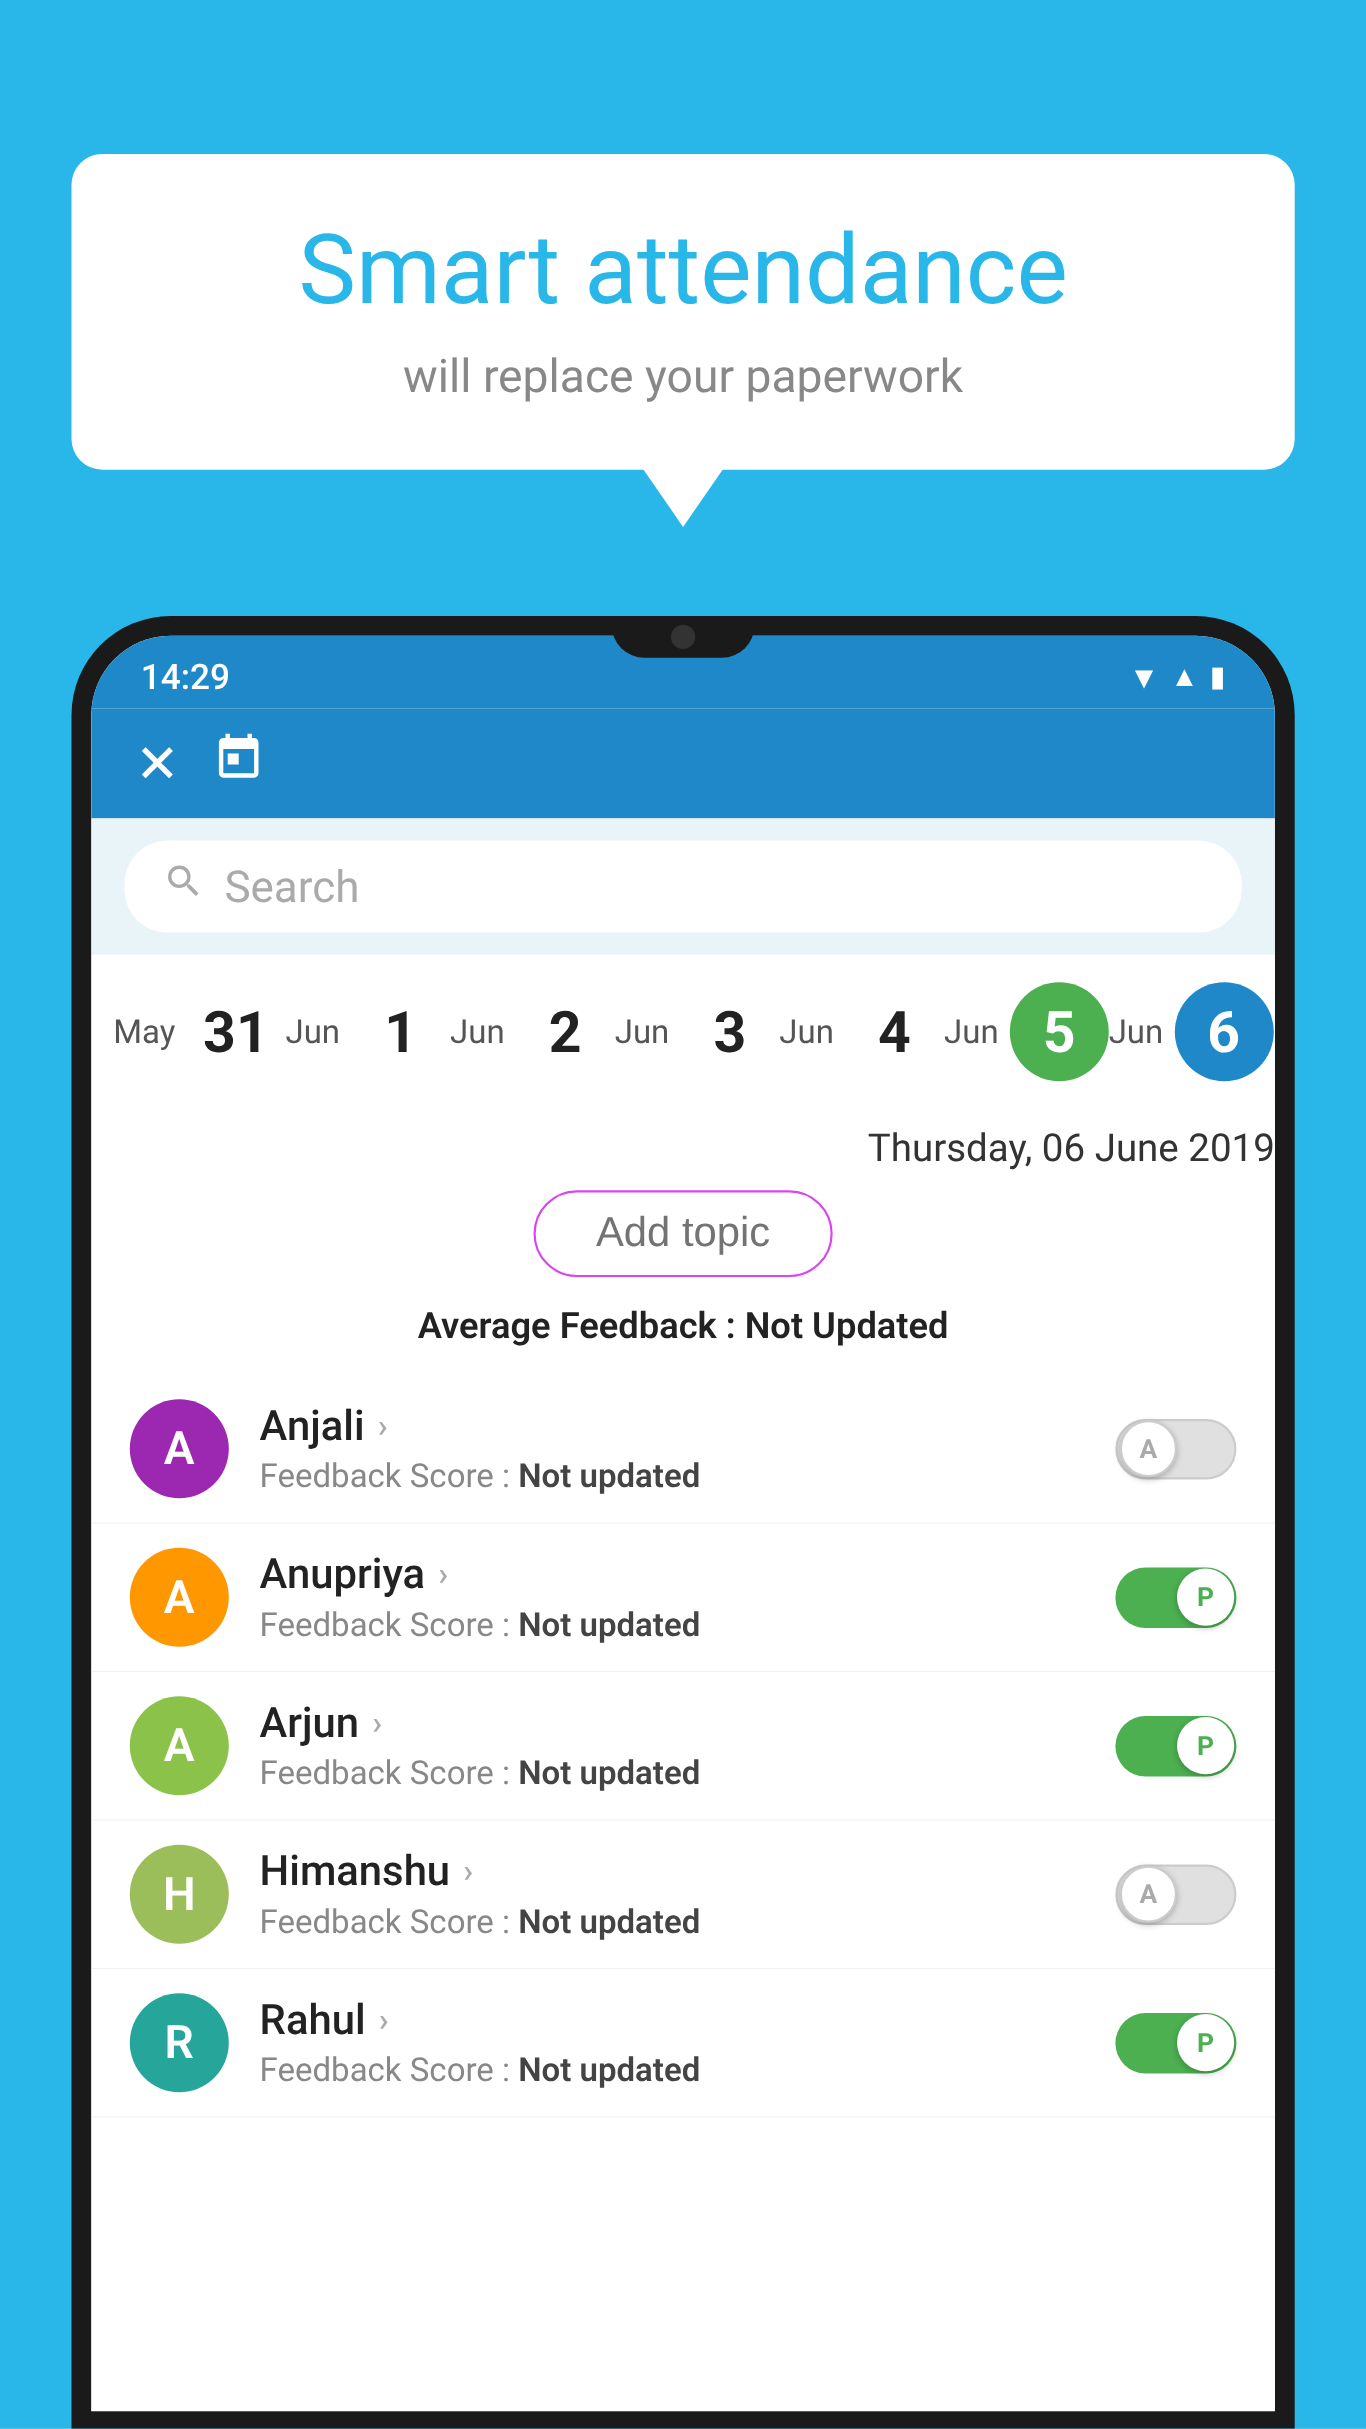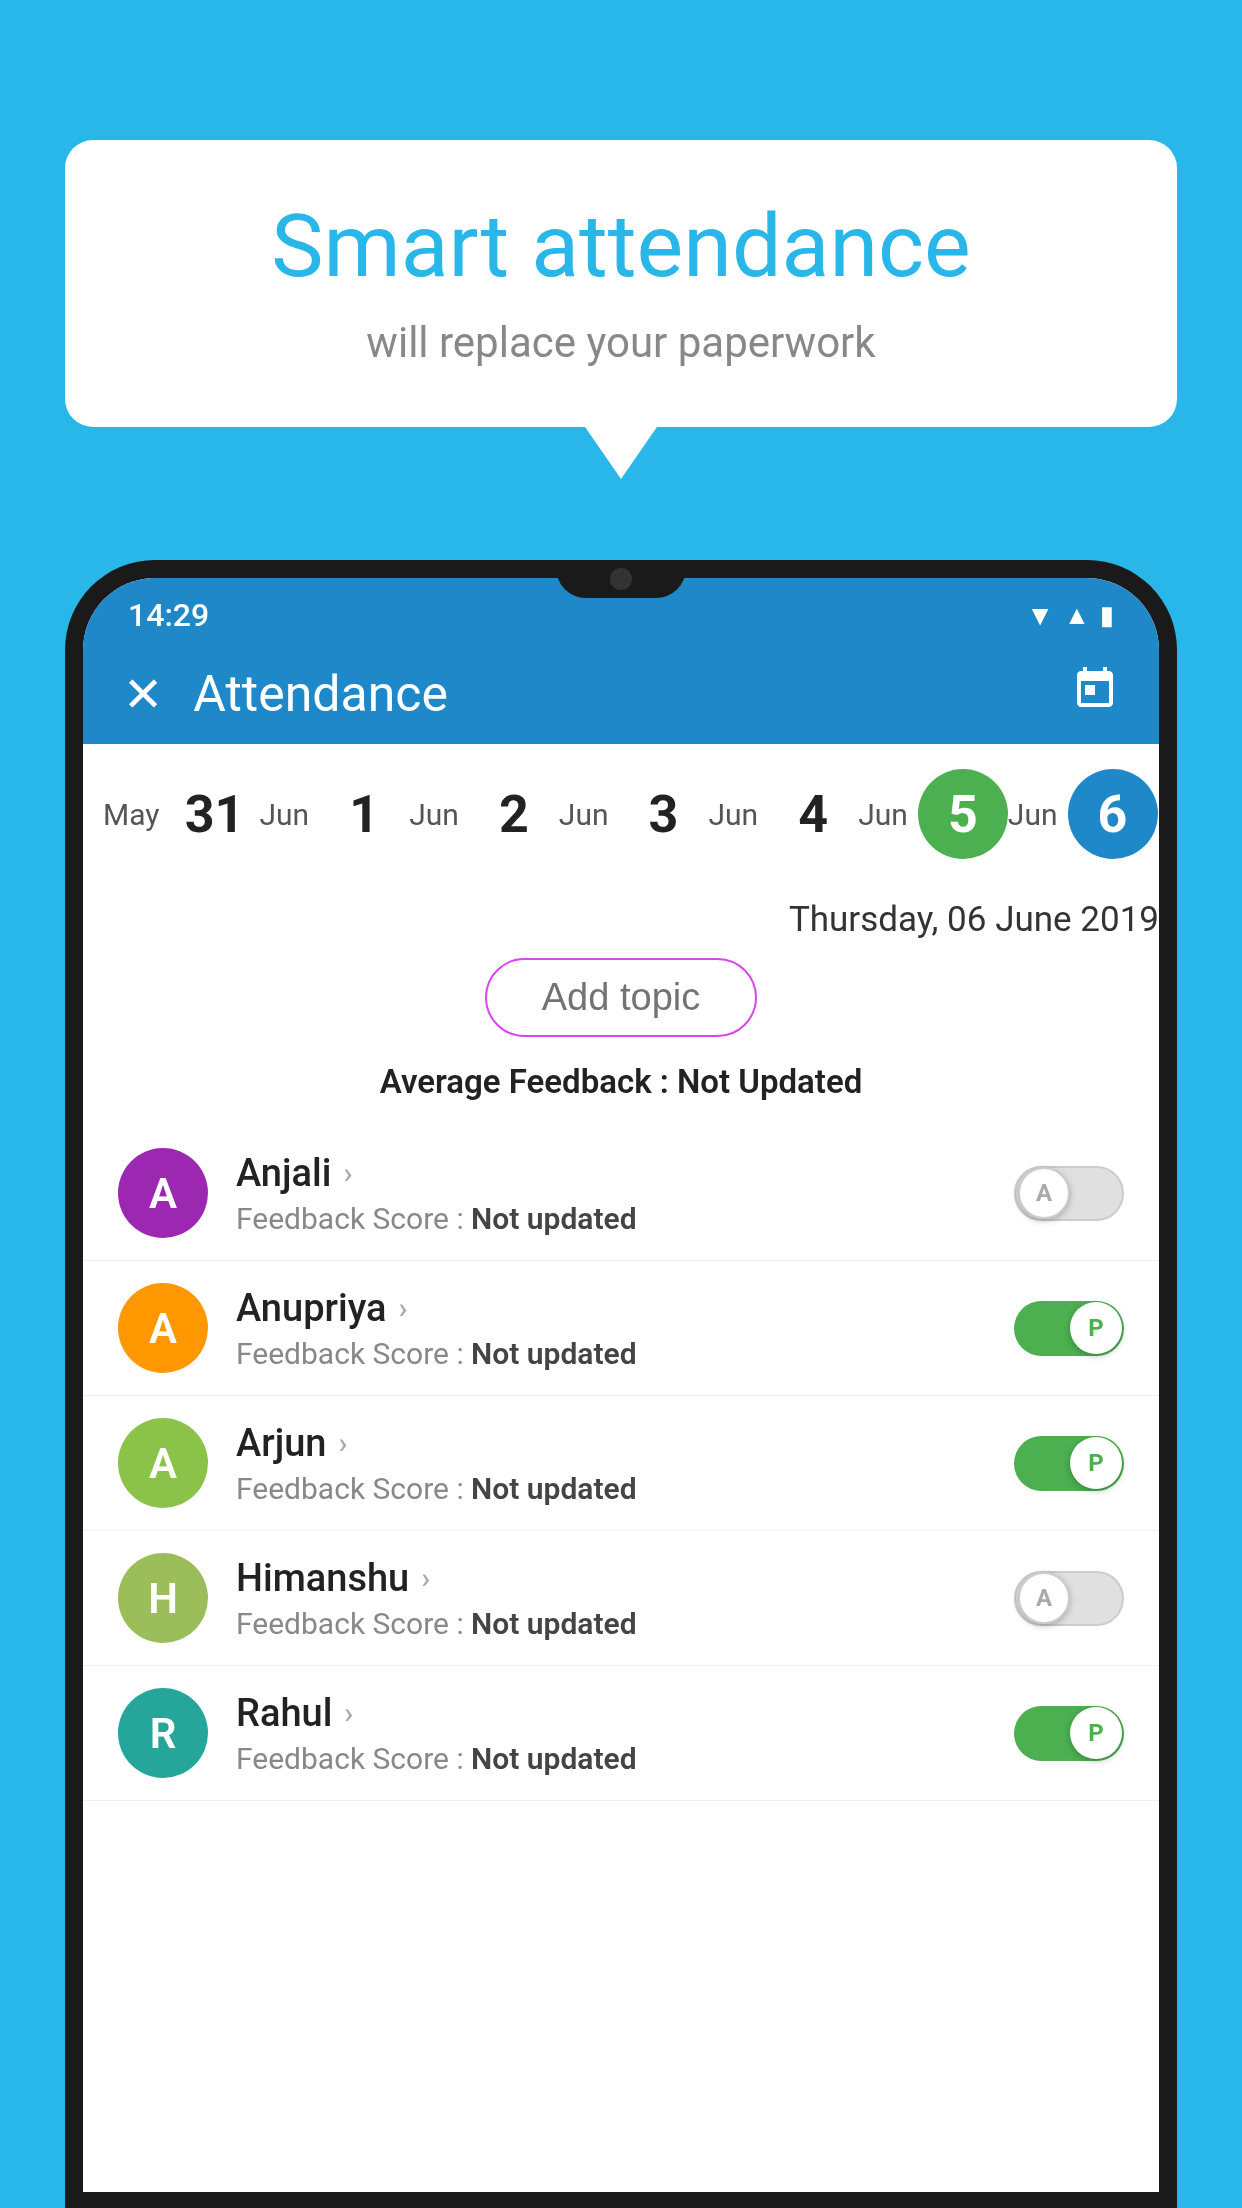--- a/index.html
+++ b/index.html
@@ -411,28 +411,37 @@
         <span class="status-time">14:29</span>
         <div class="status-icons">
           <span class="status-icon-wifi">▼</span>
           <span class="status-icon-signal">▲</span>
           <span class="status-icon-battery">▮</span>
         </div>
       </div>
 
       <div class="app-header">
         <span class="header-close">✕</span>
-        <span class="header-title">Attendance</span>
         <span class="header-calendar">
           <svg width="48" height="48" viewBox="0 0 24 24" fill="white">
             <path d="M19 3h-1V1h-2v2H8V1H6v2H5c-1.1 0-2 .9-2 2v14c0 1.1.9 2 2 2h14c1.1 0 2-.9 2-2V5c0-1.1-.9-2-2-2zm0 16H5V8h14v11zM7 10h5v5H7z"></path>
           </svg>
         </span>
       </div>
 
+      <div class="search-container">
+        <div class="search-bar">
+          <span class="search-icon-svg">
+            <svg width="38" height="38" viewBox="0 0 24 24" fill="#aaa">
+              <path d="M15.5 14h-.79l-.28-.27A6.471 6.471 0 0 0 16 9.5 6.5 6.5 0 1 0 9.5 16c1.61 0 3.09-.59 4.23-1.57l.27.28v.79l5 4.99L20.49 19l-4.99-5zm-6 0C7.01 14 5 11.99 5 9.5S7.01 5 9.5 5 14 7.01 14 9.5 11.99 14 9.5 14z"></path>
+            </svg>
+          </span>
+          <span class="search-text">Search</span>
+        </div>
+      </div>
 
       <div class="calendar-strip" id="calendar-strip">
       <div class="cal-day">
             <div class="cal-month">May</div>
             <div class="cal-num">31</div>
           </div>
           <div class="cal-day">
             <div class="cal-month">Jun</div>
             <div class="cal-num">1</div>
           </div>

